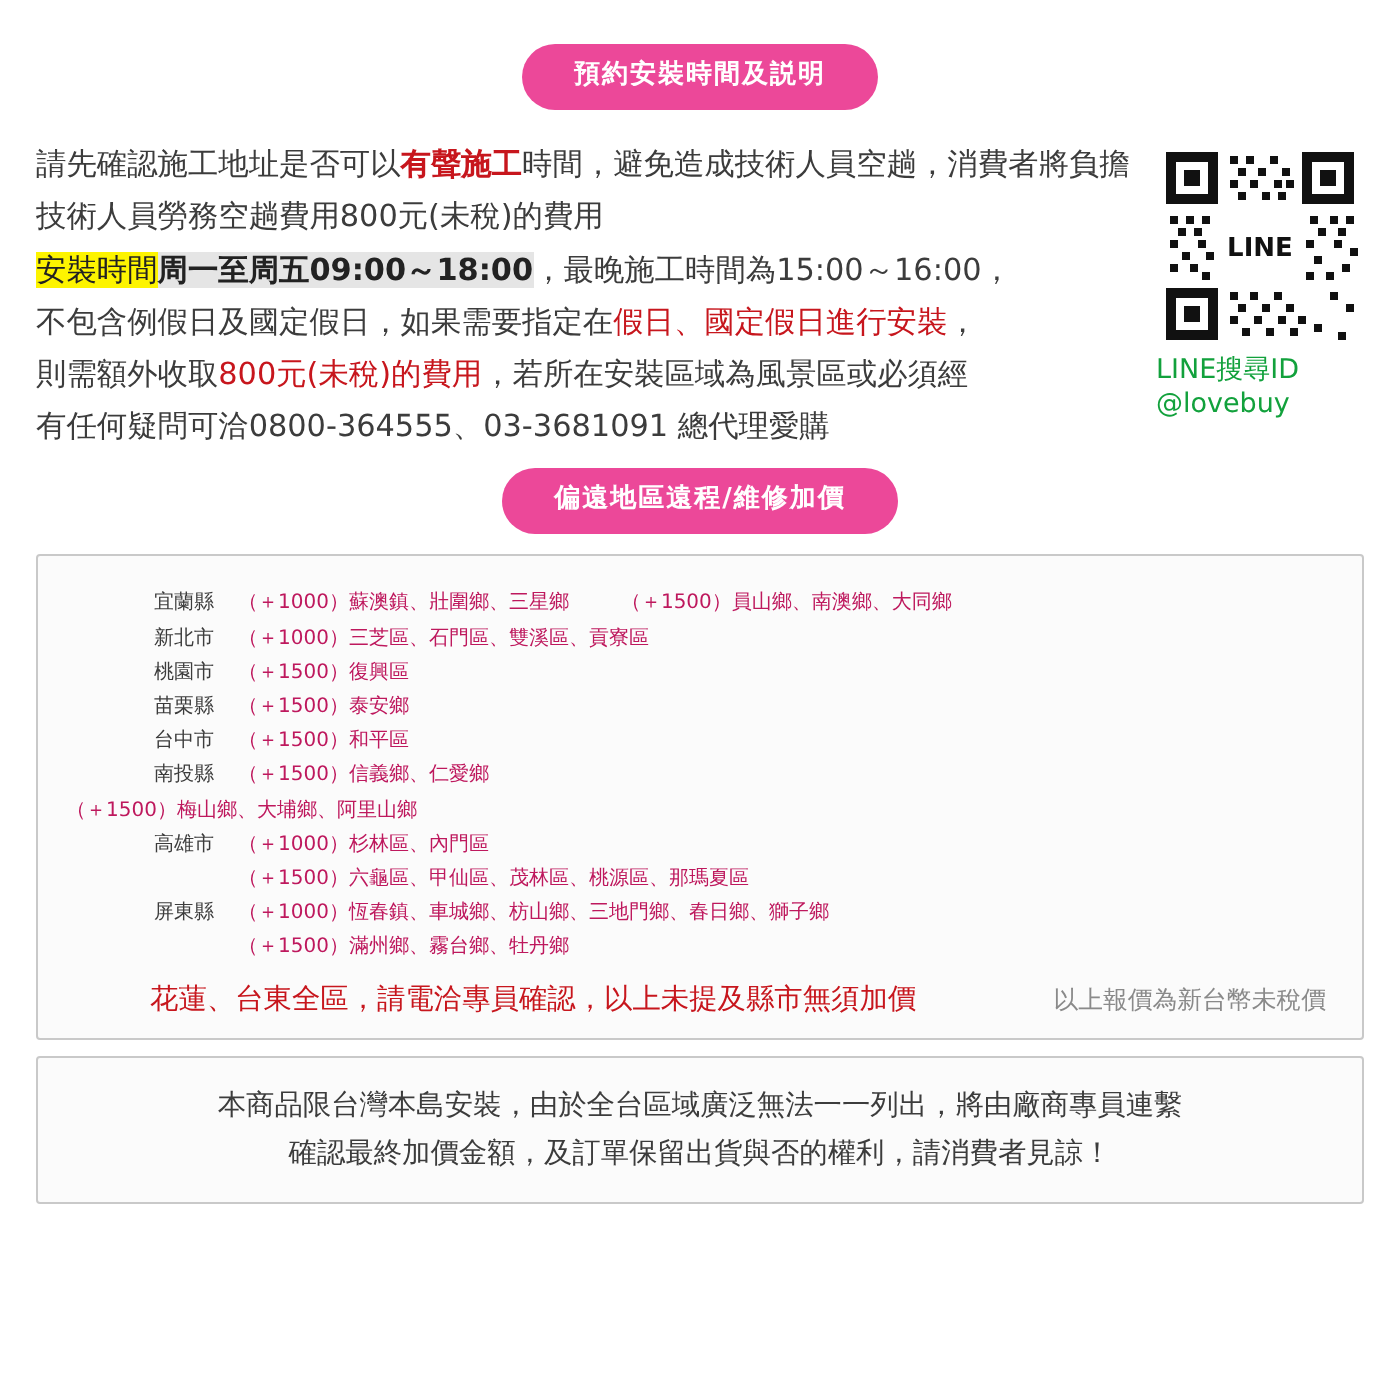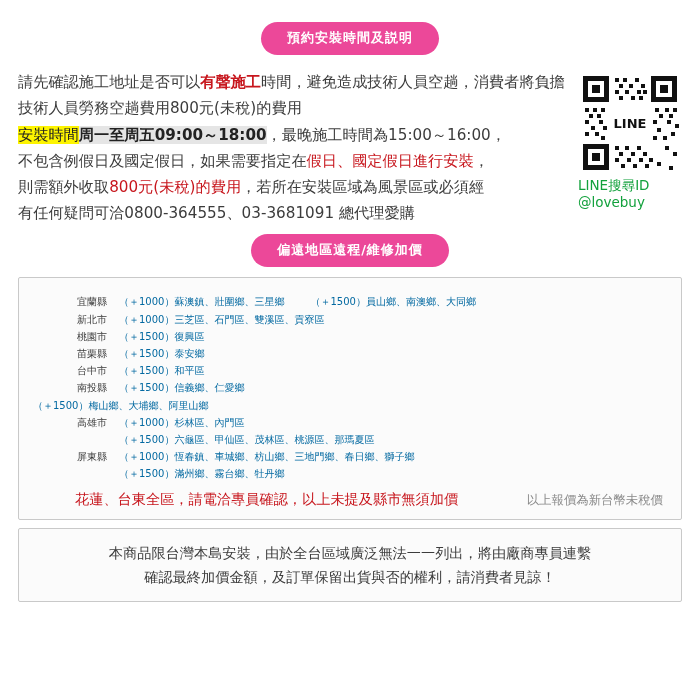--- a/index.html
+++ b/index.html
@@ -118,21 +118,21 @@
   .row-label {
     width: 86px;
     min-width: 86px;
     text-align: right;
     padding-right: 12px;
     color: #3c3c3c;
     box-sizing: border-box;
   }
   .row-body {
     flex: 1;
-    color: #0369a1;
+    color: #be185d;
   }
   .row-body .seg {
     margin-right: 26px;
     white-space: nowrap;
   }
   .row-body .seg:last-child { margin-right: 0; }
   .row-indent .row-label { visibility: hidden; }
 
   .note-line {
     display: flex;

